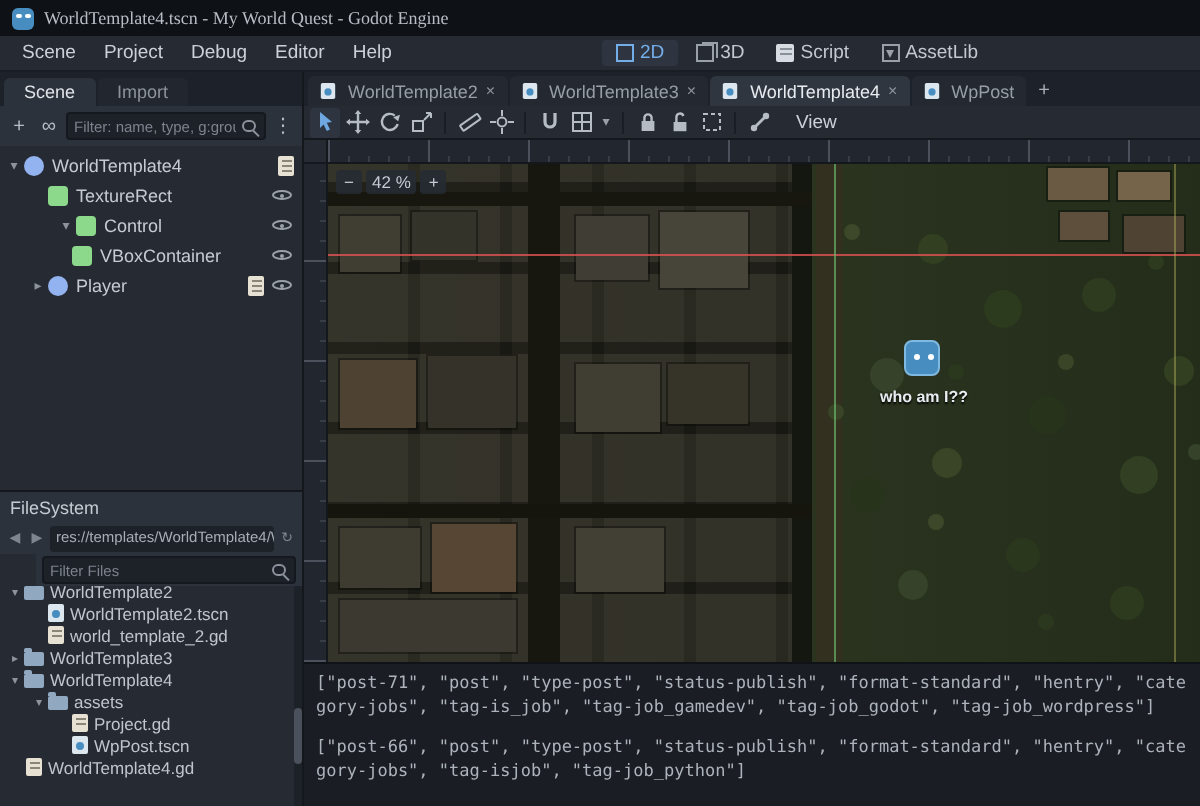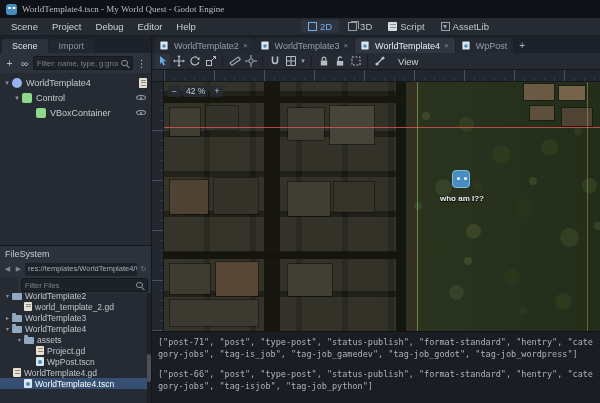--- a/index.html
+++ b/index.html
@@ -189,36 +189,53 @@
         </div>
         <div class="tree">
           <div class="tree-row" style="padding-left:2px">
             <span class="twirl">▾</span>
             <span class="node-icon icon-node2d"></span>
             <span>WorldTemplate4</span>
             <span class="row-actions">
                 <span class="script-mini"></span>
               </span>
           </div>
-          <div class="tree-row" style="padding-left:12px">
+          <div class="tree-row" style="padding-left:14px">
+            <span class="twirl"></span>
+            <span class="node-icon icon-control"></span>
+            <span>TextureRect</span>
+            <span class="row-actions">
+                <span class="eye-icon"></span>
+              </span>
+          </div>
+          <div class="tree-row" style="padding-left:28px">
             <span class="twirl">▾</span>
             <span class="node-icon icon-control"></span>
             <span>Control</span>
             <span class="row-actions">
                 <span class="eye-icon"></span>
               </span>
           </div>
           <div class="tree-row" style="padding-left:26px">
             <span class="twirl"></span>
             <span class="node-icon icon-control"></span>
             <span>VBoxContainer</span>
             <span class="row-actions">
                 <span class="eye-icon"></span>
               </span>
           </div>
+          <div class="tree-row" style="padding-left:14px">
+            <span class="twirl">▸</span>
+            <span class="node-icon icon-node2d"></span>
+            <span>Player</span>
+            <span class="row-actions">
+                <span class="script-mini"></span>
+                <span class="eye-icon"></span>
+              </span>
+          </div>
         </div>
       </div>
 
       <div class="fs-dock">
         <div class="fs-header">
           <span>FileSystem</span>
         </div>
         <div class="fs-nav">
           <span class="nav-arrow">◀</span>
           <span class="nav-arrow">▶</span>
@@ -232,20 +249,25 @@
           </div>
         </div>
         <div class="fs-tree">
           <div class="fs-row cut" style="padding-left:3px">
             <span class="fs-twirl">▾</span>
             <span class="folder-icon"></span>
             <span>WorldTemplate2</span>
           </div>
           <div class="fs-row" style="padding-left:15px">
             <span class="fs-twirl"></span>
+            <span class="scene-fi"></span>
+            <span>WorldTemplate2.tscn</span>
+          </div>
+          <div class="fs-row" style="padding-left:15px">
+            <span class="fs-twirl"></span>
             <span class="script-fi"></span>
             <span>world_template_2.gd</span>
           </div>
           <div class="fs-row" style="padding-left:3px">
             <span class="fs-twirl">▸</span>
             <span class="folder-icon"></span>
             <span>WorldTemplate3</span>
           </div>
           <div class="fs-row" style="padding-left:3px">
             <span class="fs-twirl">▾</span>
@@ -264,25 +286,20 @@
           </div>
           <div class="fs-row" style="padding-left:27px">
             <span class="fs-twirl"></span>
             <span class="scene-fi"></span>
             <span>WpPost.tscn</span>
           </div>
           <div class="fs-row" style="padding-left:4px">
             <span class="fs-twirl"></span>
             <span class="script-fi"></span>
             <span>WorldTemplate4.gd</span>
-          </div>
-          <div class="fs-row selected" style="padding-left:15px">
-            <span class="fs-twirl"></span>
-            <span class="scene-fi"></span>
-            <span>WorldTemplate4.tscn</span>
           </div>
           <div class="fs-scrollbar">
               <div class="fs-thumb"></div>
             </div>
         </div>
       </div>
     </div>
 
     <div class="main-col">
 

